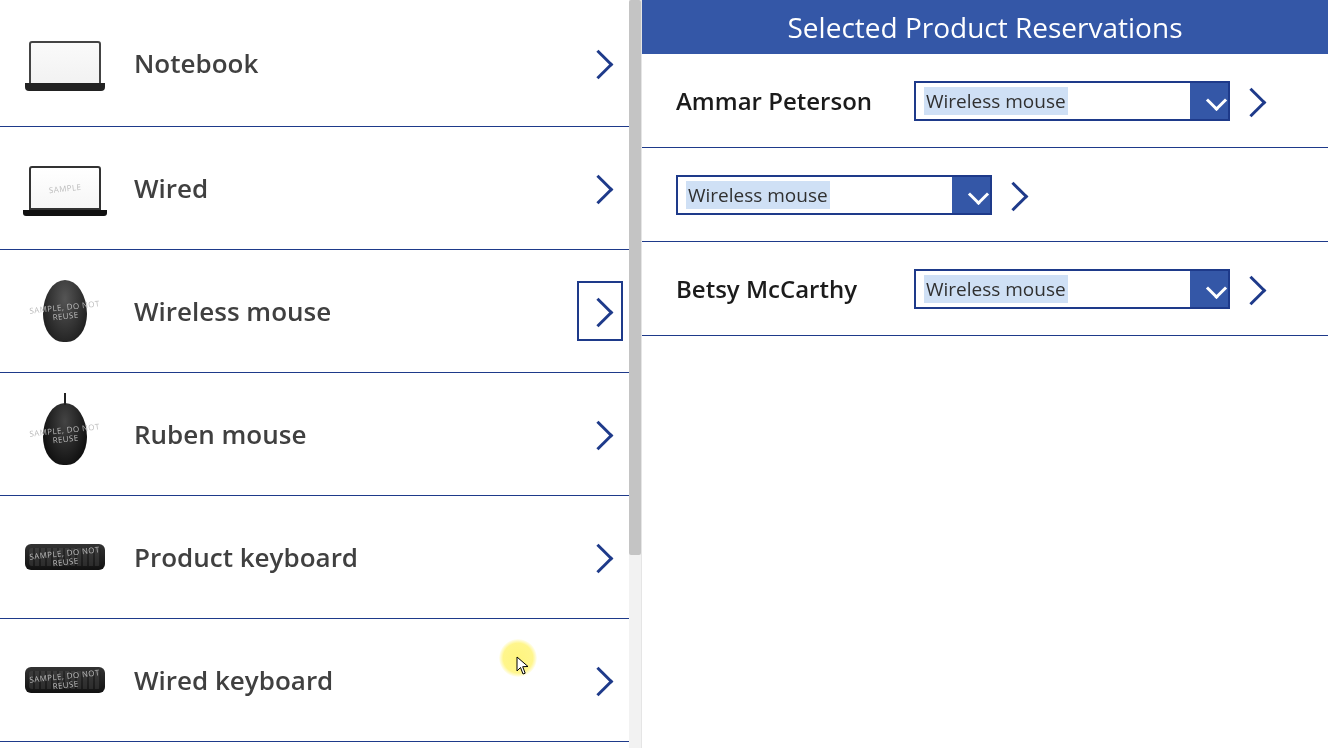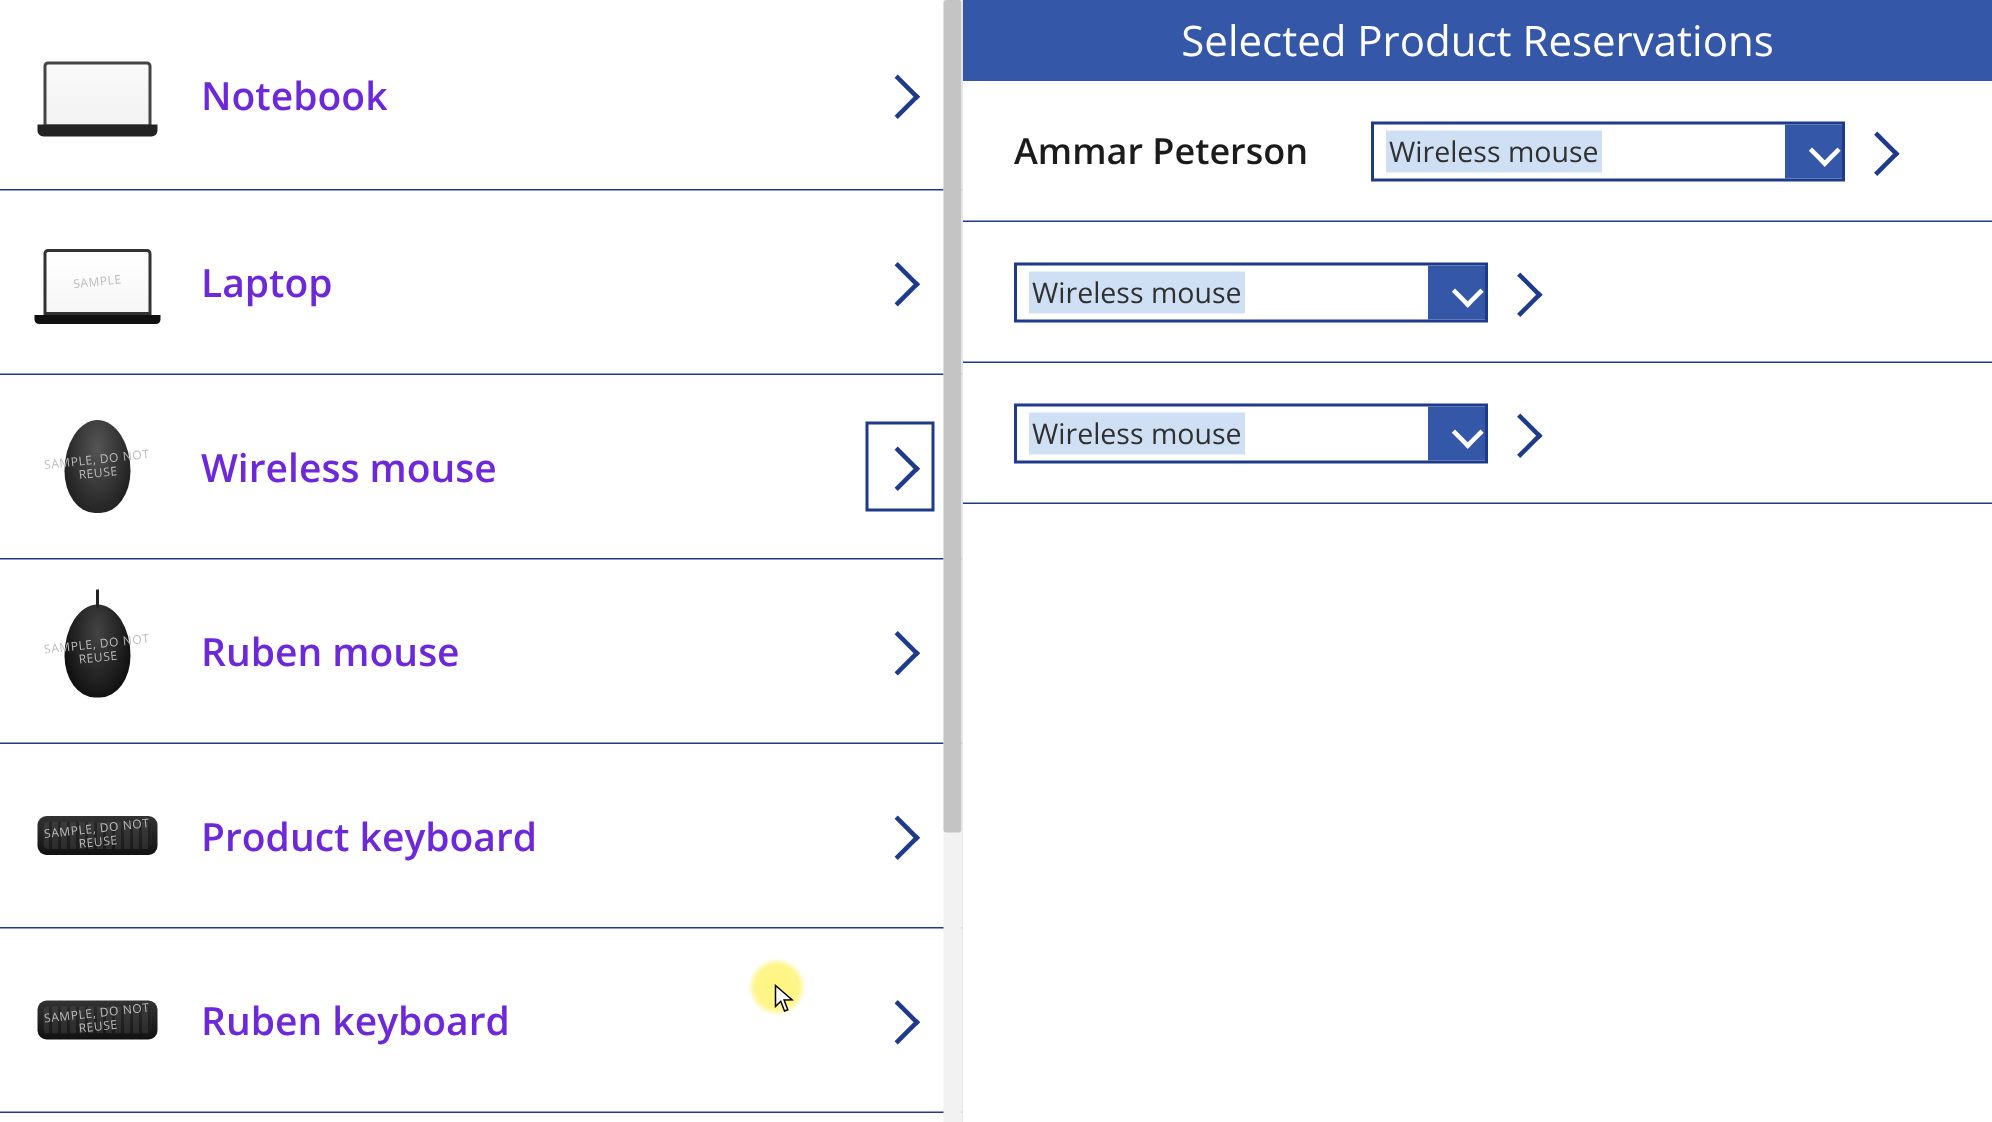--- a/index.html
+++ b/index.html
@@ -73,21 +73,21 @@
   }
   .watermark {
     position:absolute; left:0; right:0; top:50%; transform:translateY(-50%) rotate(-6deg);
     font-size:8px; line-height:9px; color:#bbb; text-align:center; letter-spacing:.4px; pointer-events:none;
   }
 
   .product-label {
     flex: 1 1 auto;
     font-size: 26px;
     font-weight: 600;
-    color: #6d28d9;
+    color: #404040;
     padding-left: 26px;
   }
   .chevron-box {
     flex: 0 0 46px;
     height: 60px;
     display:flex; align-items:center; justify-content:center;
   }
   .chevron-box.selected {
     border: 2px solid #1e3a8a;
     width: 50px; height: 60px;
@@ -207,21 +207,21 @@
           <div class="product-label">Notebook</div>
           <div class="chevron-box">
             <div class="chevron-right"></div>
           </div>
         </div>
         <div class="product-row">
           <div class="product-thumb">
             <div class="thumb-shape thumb-laptop"></div>
             <div class="watermark">SAMPLE</div>
           </div>
-          <div class="product-label">Laptop</div>
+          <div class="product-label">Wired</div>
           <div class="chevron-box">
             <div class="chevron-right"></div>
           </div>
         </div>
         <div class="product-row">
           <div class="product-thumb">
             <div class="thumb-shape thumb-mouse-wireless"></div>
             <div class="watermark">SAMPLE,
 DO NOT REUSE</div>
           </div>
@@ -251,21 +251,21 @@
           <div class="chevron-box">
             <div class="chevron-right"></div>
           </div>
         </div>
         <div class="product-row">
           <div class="product-thumb">
             <div class="thumb-shape thumb-keyboard"></div>
             <div class="watermark">SAMPLE,
 DO NOT REUSE</div>
           </div>
-          <div class="product-label">Ruben keyboard</div>
+          <div class="product-label">Wired keyboard</div>
           <div class="chevron-box">
             <div class="chevron-right"></div>
           </div>
         </div>
       </div>
     <div class="left-scroll-track">
       <div class="left-scroll-thumb"></div>
     </div>
   </div>
 
@@ -295,20 +295,21 @@
             </div>
             <div class="res-select-arrow">
               <div class="caret-down"></div>
             </div>
           </div>
           <div class="res-chevron">
             <div class="chevron-right"></div>
           </div>
         </div>
         <div class="res-row">
+          <div class="res-name">Betsy McCarthy</div>
           <div class="res-select">
             <div class="res-select-value">
               <span class="hl">Wireless mouse</span>
             </div>
             <div class="res-select-arrow">
               <div class="caret-down"></div>
             </div>
           </div>
           <div class="res-chevron">
             <div class="chevron-right"></div>

